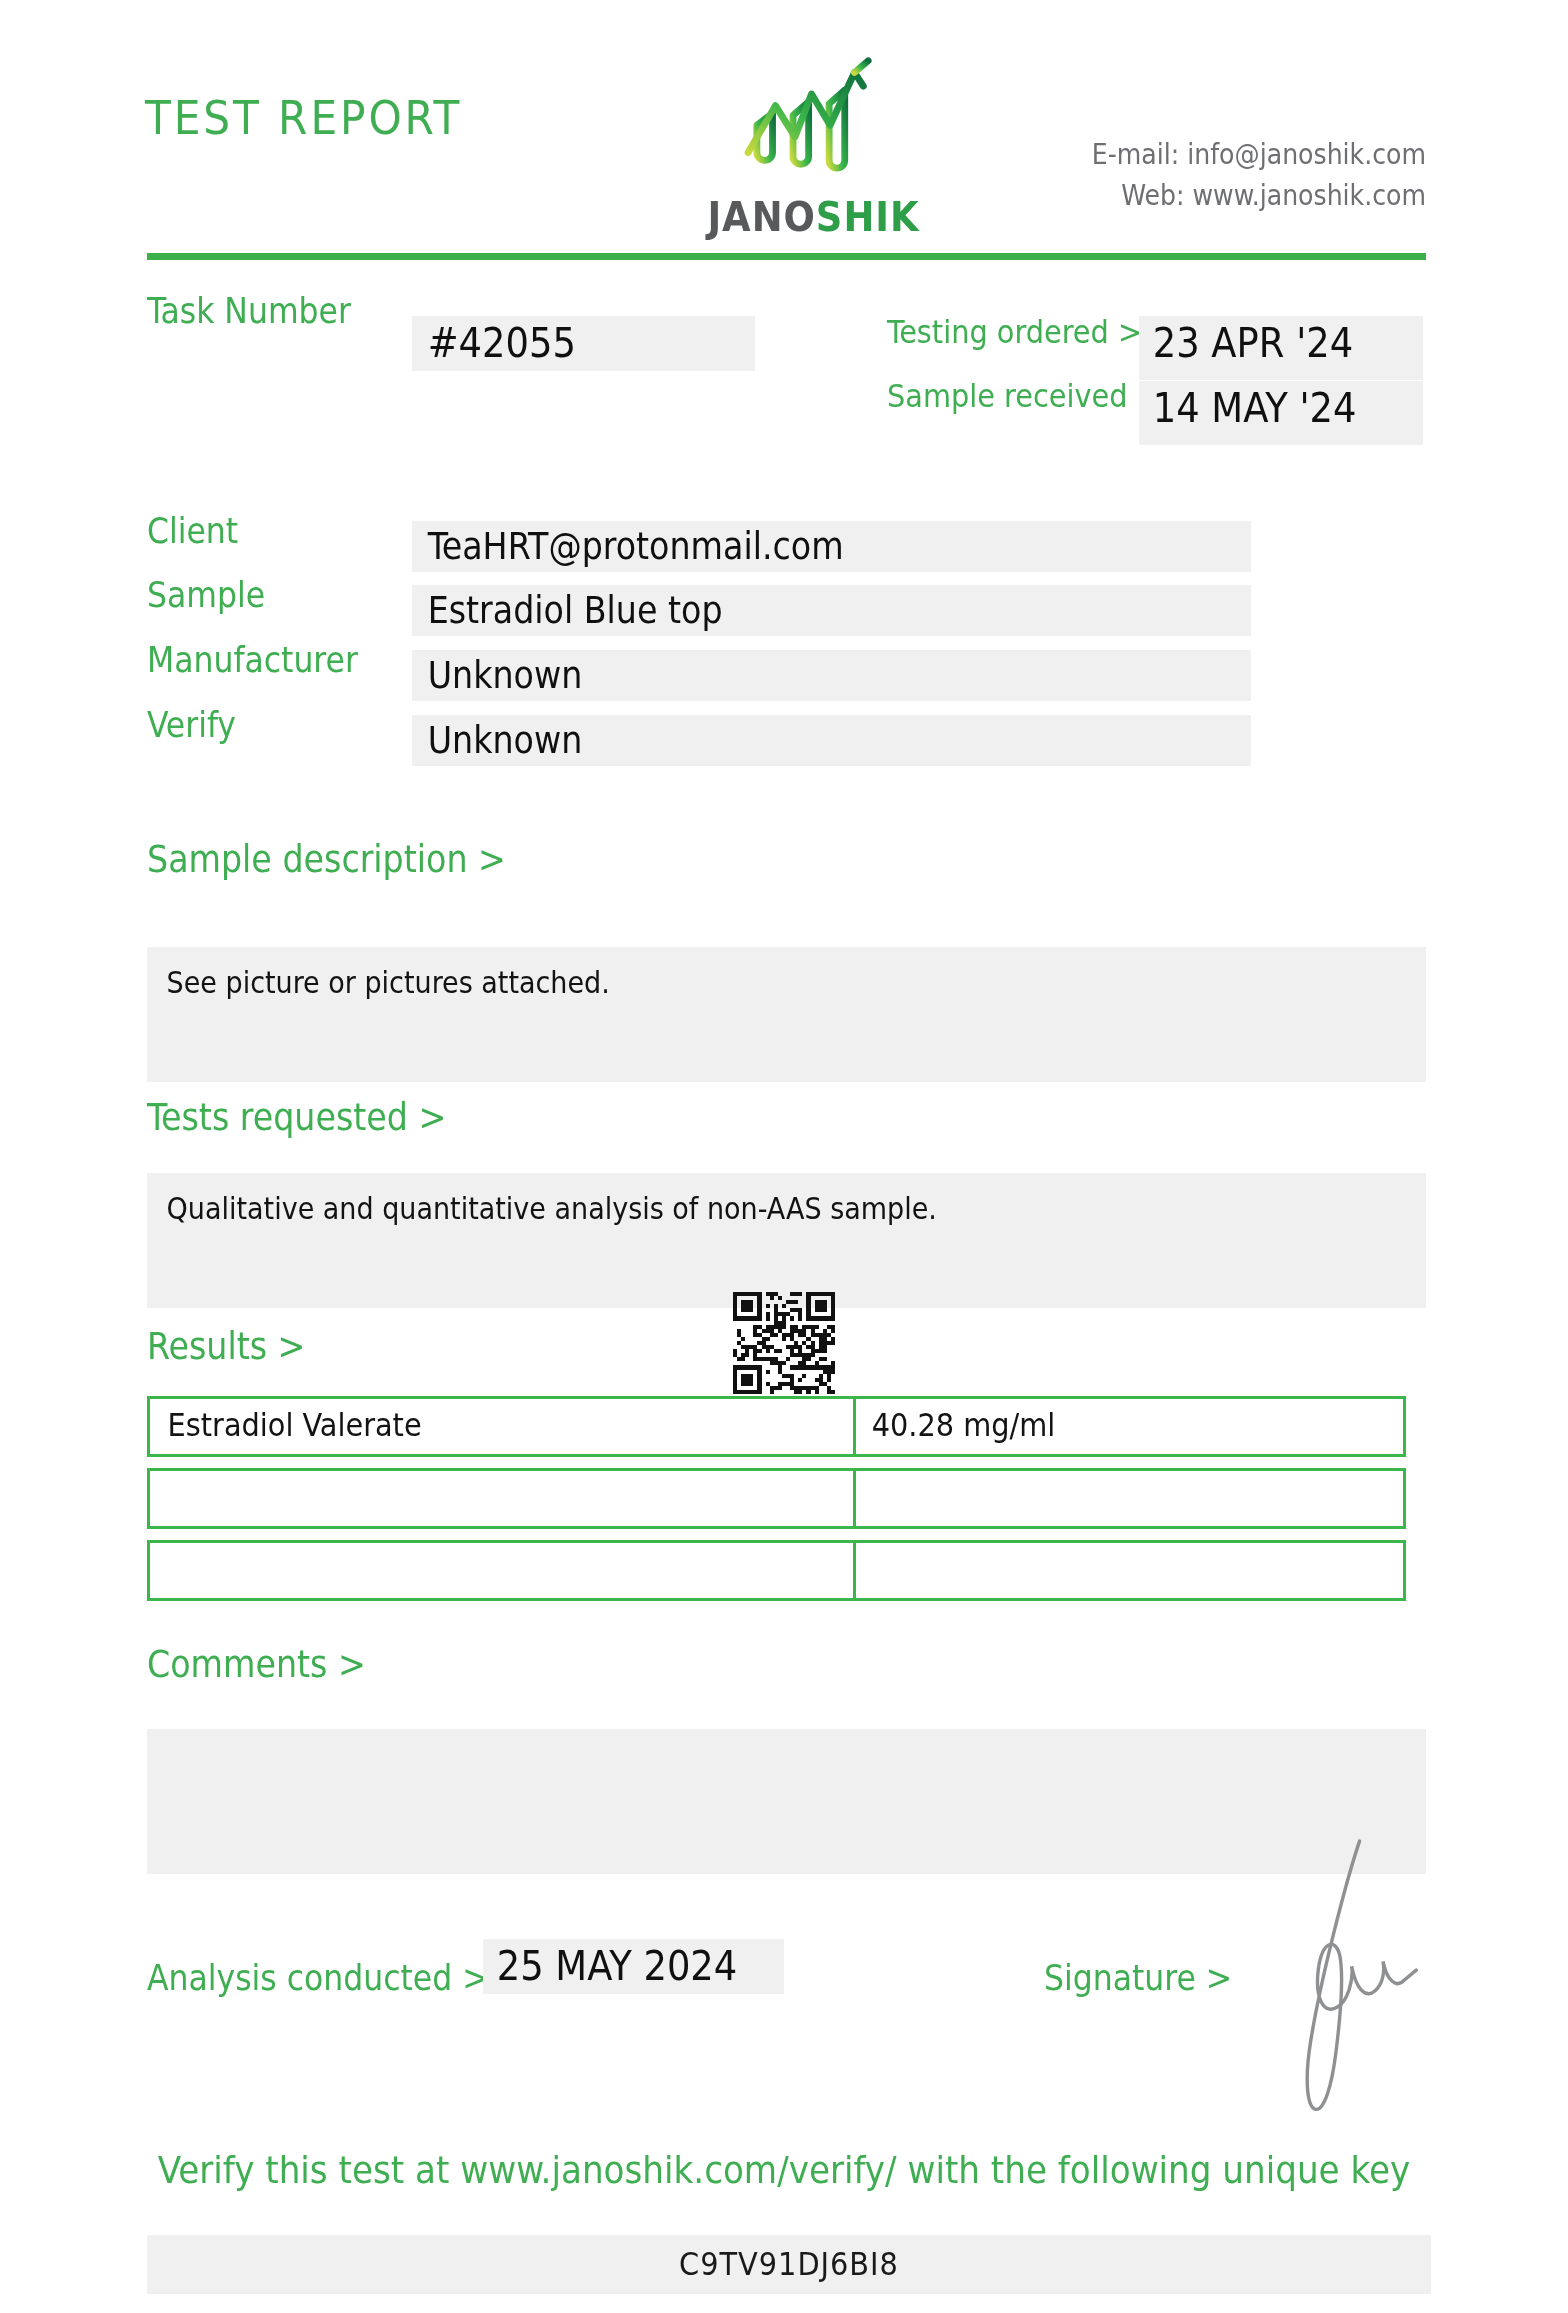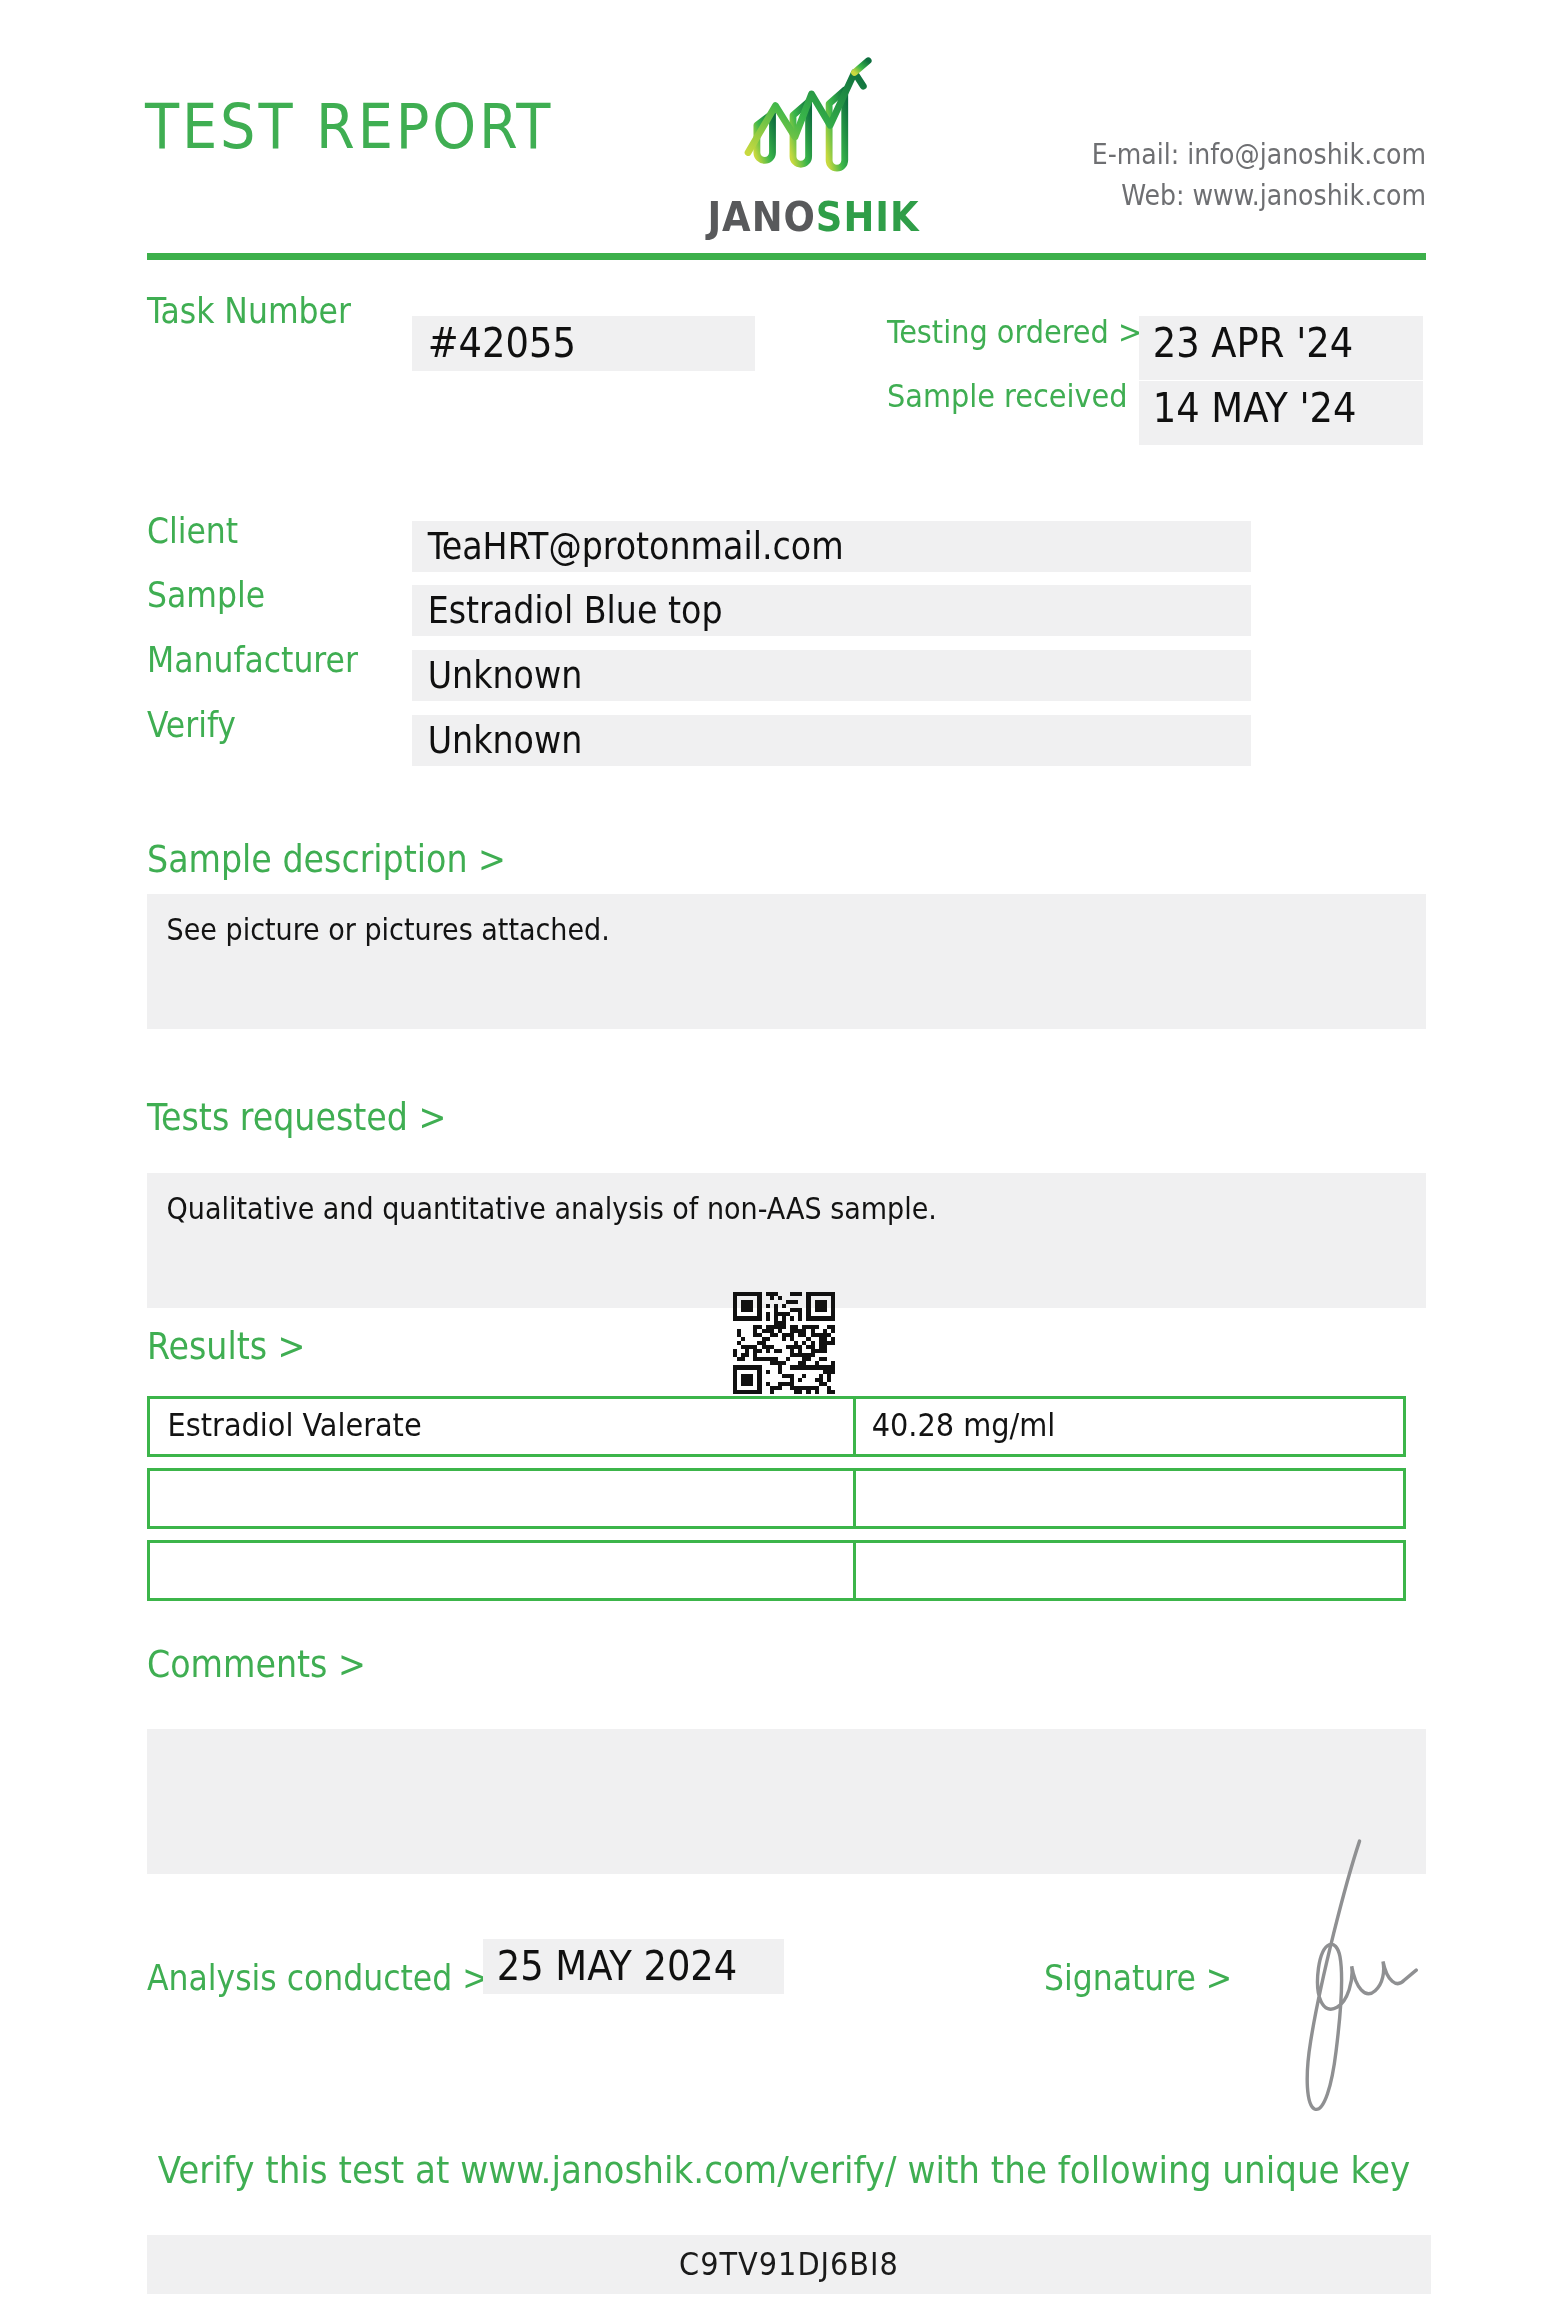--- a/index.html
+++ b/index.html
@@ -1,21 +1,21 @@
 <!DOCTYPE html>
 <html><head>
 <meta charset="utf-8">
 <style>
   html,body{margin:0;padding:0;background:#ffffff;}
   .page{position:relative;width:1568px;height:2313px;background:#ffffff;overflow:hidden;
         font-family:"DejaVu Sans","Liberation Sans",sans-serif;font-stretch:condensed;}
   .abs{position:absolute;}
   .graybox{background:#f0f0f1;margin-top:16px;}
 
-  .title{left:145px;top:90px;font-size:62px;letter-spacing:2.9px;color:#3fae52;font-weight:400;}
+  .title{left:145px;top:90px;font-size:47px;letter-spacing:2.9px;color:#3fae52;font-weight:400;}
 
   .logo-wrap{left:686px;top:51px;width:255px;text-align:center;}
   .logo-icon{display:block;margin:0 auto;}
   .logo-text{font-size:41px;font-weight:700;letter-spacing:1px;margin-top:19px;}
   .logo-gray{color:#58595b;}
   .logo-green{color:#2f9e48;}
 
   .contact{right:142px;top:135px;text-align:right;color:#6e6f72;font-size:28px;line-height:1.45;}
 
   .rule{left:147px;top:253px;width:1279px;height:6.9px;background:#3db04b;}
@@ -111,21 +111,21 @@
   <div class="abs lbl info-row-label" style="top:575px">Sample</div>
   <div class="abs graybox info-row-box" style="top:569px">Estradiol Blue top</div>
 
   <div class="abs lbl info-row-label" style="top:640px">Manufacturer</div>
   <div class="abs graybox info-row-box" style="top:634px">Unknown</div>
 
   <div class="abs lbl info-row-label" style="top:705px">Verify</div>
   <div class="abs graybox info-row-box" style="top:699px">Unknown</div>
 
   <div class="abs section-label" style="top:838px">Sample description &gt;</div>
-  <div class="abs graybox section-box" style="top:878px;height:135px;">
+  <div class="abs graybox section-box" style="top:931px;height:135px;">
     <span>See picture or pictures attached.</span>
   </div>
 
   <div class="abs section-label" style="top:1096px">Tests requested &gt;</div>
   <div class="abs graybox section-box" style="top:1157px;height:135px;">
     <span>Qualitative and quantitative analysis of non-AAS sample.</span>
   </div>
 
   <svg class="abs qr" id="qr" viewBox="0 0 25 25" shape-rendering="crispEdges">
       <rect x="0" y="0" width="1" height="1" fill="#111"></rect>

